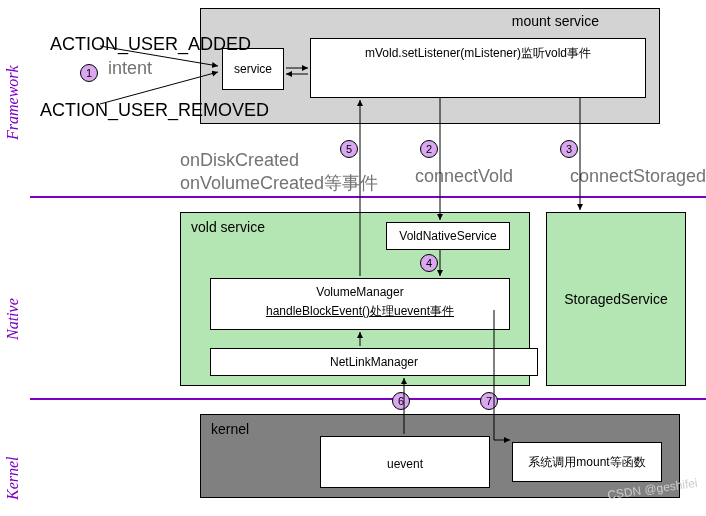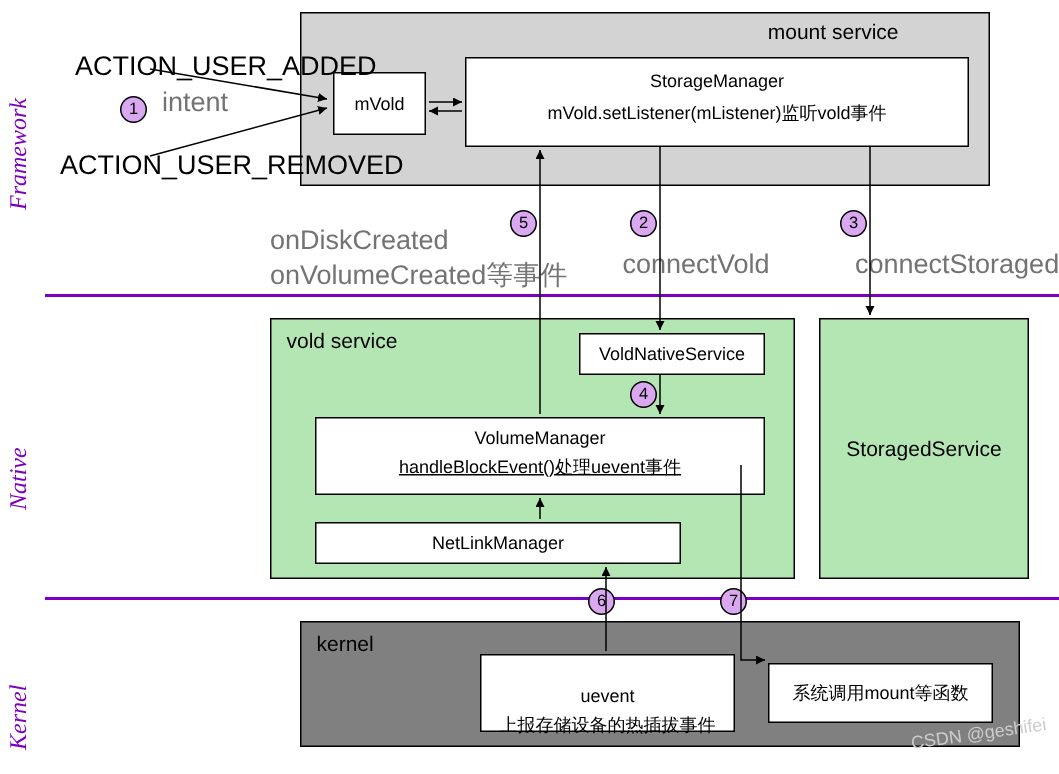--- a/index.html
+++ b/index.html
@@ -74,24 +74,23 @@
 <div class="layer-label" style="top:340px;">Native</div>
 <div class="layer-label" style="top:500px;">Kernel</div>
 
 <div class="hr" style="top:196px;"></div>
 <div class="hr" style="top:398px;"></div>
 
 <div class="box" style="left:200px; top:8px; width:460px; height:116px; background:#d3d3d3;">
   <div class="label" style="right:60px; top:4px; font-size:14px;">mount service</div>
 </div>
 
-<div class="box" style="left:222px; top:48px; width:62px; height:42px; background:#fff; line-height:40px;">mVold</div>
+<div class="box" style="left:222px; top:48px; width:62px; height:42px; background:#fff; line-height:40px;">service</div>
 
 <div class="box" style="left:310px; top:38px; width:336px; height:60px; background:#fff;">
-  <div style="padding-top:8px;">StorageManager</div>
   <div class="red" style="padding-top:6px;">mVold.setListener(mListener)监听vold事件</div>
 </div>
 
 <div class="label" style="left:50px; top:34px;">ACTION_USER_ADDED</div>
 <div class="label" style="left:40px; top:100px;">ACTION_USER_REMOVED</div>
 <div class="label blue" style="left:108px; top:58px;">intent</div>
 
 <div class="label blue" style="left:180px; top:150px; white-space:pre;">onDiskCreated
 onVolumeCreated等事件</div>
 <div class="label blue" style="left:415px; top:166px;">connectVold</div>
@@ -101,31 +100,30 @@
   <div class="label" style="left:10px; top:6px; font-size:14px;">vold service</div>
 </div>
 
 <div class="box" style="left:386px; top:222px; width:124px; height:28px; background:#fff; line-height:26px;">VoldNativeService</div>
 
 <div class="box" style="left:210px; top:278px; width:300px; height:52px; background:#fff;">
   <div style="padding-top:6px;">VolumeManager</div>
   <div class="red" style="padding-top:4px;text-decoration:underline;">handleBlockEvent()处理uevent事件</div>
 </div>
 
-<div class="box" style="left:210px; top:348px; width:244px; height:28px; background:#fff; line-height:26px;">NetLinkManager</div>
+<div class="box" style="left:210px; top:348px; width:328px; height:28px; background:#fff; line-height:26px;">NetLinkManager</div>
 
 <div class="box" style="left:546px; top:212px; width:140px; height:174px; background:#b3e6b3; line-height:172px; font-size:14px;">StoragedService</div>
 
 <div class="box" style="left:200px; top:414px; width:480px; height:84px; background:#808080;">
   <div class="label" style="left:10px; top:6px; font-size:14px;">kernel</div>
 </div>
 
 <div class="box" style="left:320px; top:436px; width:170px; height:52px; background:#fff;">
   <div style="padding-top:20px;">uevent</div>
-  <div class="red" style="padding-top:4px;">上报存储设备的热插拔事件</div>
 </div>
 
 <div class="box" style="left:512px; top:442px; width:150px; height:40px; background:#fff; line-height:38px;">
   <span class="red">系统调用mount等函数</span>
 </div>
 
 <div class="badge" style="left:80px; top:64px;">1</div>
 <div class="badge" style="left:420px; top:140px;">2</div>
 <div class="badge" style="left:560px; top:140px;">3</div>
 <div class="badge" style="left:420px; top:254px;">4</div>

